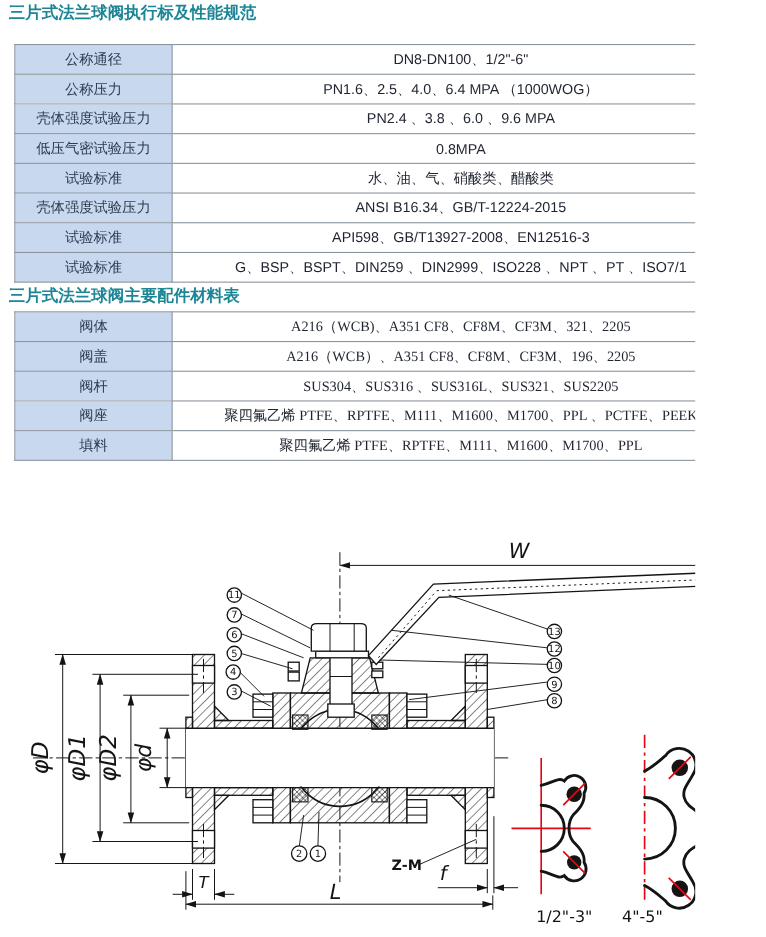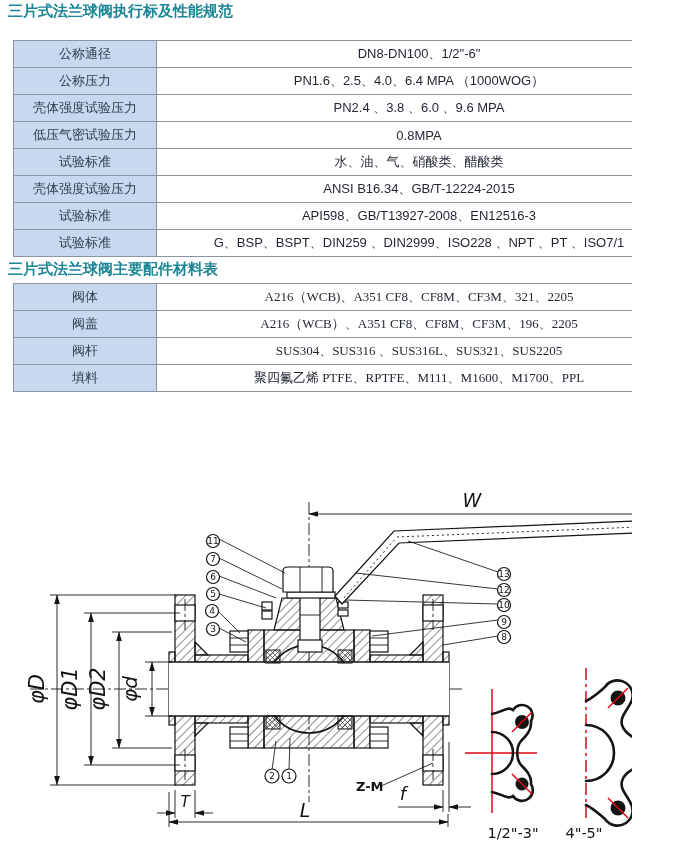--- a/index.html
+++ b/index.html
@@ -81,20 +81,24 @@
         </tr>
     <tr>
           <td class="lbl">阀盖</td>
           <td class="val">A216（WCB）、A351 CF8、CF8M、CF3M、196、2205</td>
         </tr>
     <tr>
           <td class="lbl">阀杆</td>
           <td class="val">SUS304、SUS316 、SUS316L、SUS321、SUS2205</td>
         </tr>
     <tr>
+          <td class="lbl">阀座</td>
+          <td class="val">聚四氟乙烯 PTFE、RPTFE、M111、M1600、M1700、PPL 、PCTFE、PEEK</td>
+        </tr>
+    <tr>
           <td class="lbl">填料</td>
           <td class="val">聚四氟乙烯 PTFE、RPTFE、M111、M1600、M1700、PPL</td>
         </tr>
   </tbody>
     </table>
 
   <div class="drawing">
   <svg width="696" height="402" viewBox="0 450 696 402" xmlns="http://www.w3.org/2000/svg">
     <defs>
       <pattern id="hat" patternUnits="userSpaceOnUse" width="6" height="6" patternTransform="rotate(45)">

